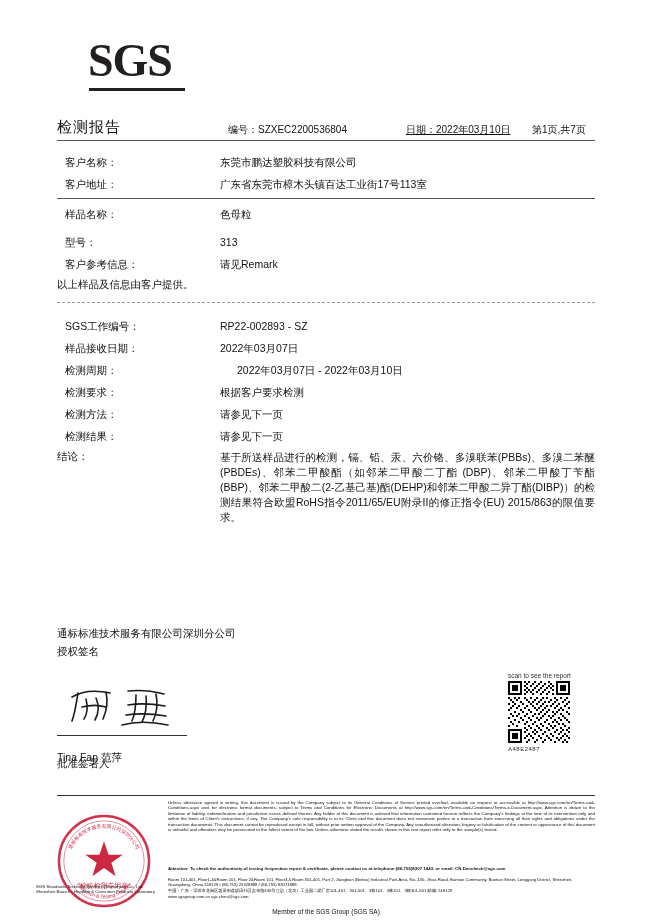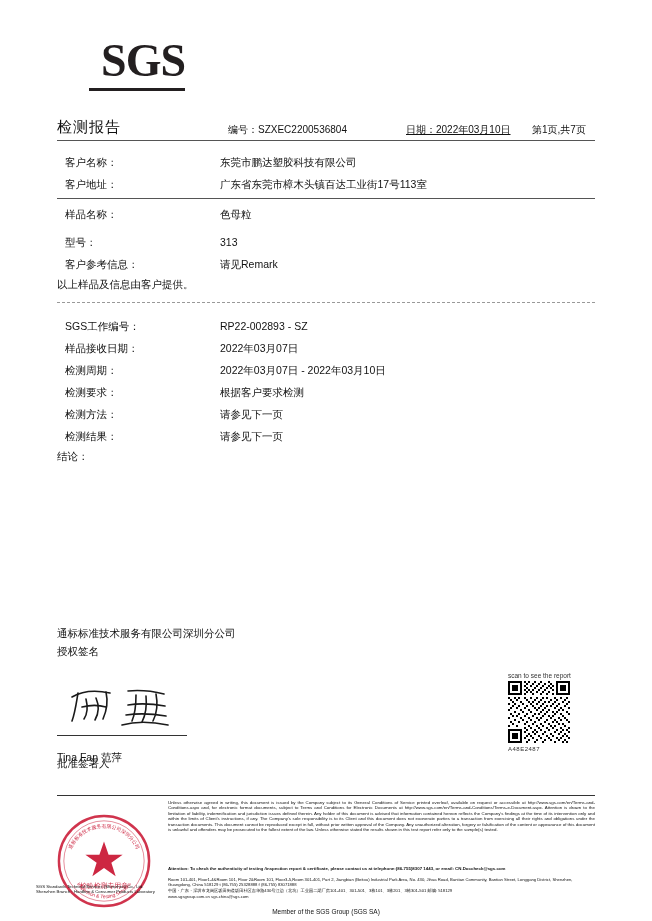--- a/index.html
+++ b/index.html
@@ -23,21 +23,20 @@
     left: 88px;
     top: 36px;
   }
   .sgs-logo {
     font-family: "Liberation Serif", serif;
     font-weight: bold;
     font-size: 46px;
     letter-spacing: -1px;
     color: #231f20;
     line-height: 50px;
-    text-align: right;
   }
   .logo-underline {
     width: 96px;
     height: 3px;
     background: #231f20;
     margin-top: 2px;
     margin-left: 1px;
   }
   .doc-title {
     position: absolute;
@@ -300,36 +299,37 @@
   <div class="row" style="top:320px; left:57px; width:538px;">
     <span class="lbl">SGS工作编号：</span>
     <span class="val" style="left:163px">RP22-002893 - SZ</span>
   </div>
   <div class="row" style="top:342px; left:57px; width:538px;">
     <span class="lbl">样品接收日期：</span>
     <span class="val" style="left:163px">2022年03月07日</span>
   </div>
   <div class="row" style="top:364px; left:57px; width:538px;">
     <span class="lbl">检测周期：</span>
-    <span class="val" style="left:163px">2022年03月07日 - 2022年03月10日</span>
+    <span class="val" style="left:180px">2022年03月07日 - 2022年03月10日</span>
   </div>
   <div class="row" style="top:386px; left:57px; width:538px;">
     <span class="lbl">检测要求：</span>
     <span class="val" style="left:163px">根据客户要求检测</span>
   </div>
   <div class="row" style="top:408px; left:57px; width:538px;">
     <span class="lbl">检测方法：</span>
     <span class="val" style="left:163px">请参见下一页</span>
   </div>
   <div class="row" style="top:430px; left:57px; width:538px;">
     <span class="lbl">检测结果：</span>
     <span class="val" style="left:163px">请参见下一页</span>
   </div>
 
   <div class="concl-label">结论：</div>
+  <div class="concl-text">基于所送样品进行的检测，镉、铅、汞、六价铬、多溴联苯(PBBs)、多溴二苯醚(PBDEs)、邻苯二甲酸酯（如邻苯二甲酸二丁酯 (DBP)、邻苯二甲酸丁苄酯(BBP)、邻苯二甲酸二(2-乙基己基)酯(DEHP)和邻苯二甲酸二异丁酯(DIBP)）的检测结果符合欧盟RoHS指令2011/65/EU附录II的修正指令(EU) 2015/863的限值要求。</div>
 
   <div class="company">通标标准技术服务有限公司深圳分公司</div>
   <div class="sign-label">授权签名</div>
 
   <svg class="signature" viewBox="0 0 110 46">
     <g fill="none" stroke="#1a1a1a" stroke-width="1.6" stroke-linecap="round">
       <path d="M6,14 C16,8 30,7 44,10"></path>
       <path d="M12,10 C10,22 9,30 6,38"></path>
       <path d="M20,16 C22,24 22,30 18,36"></path>
       <path d="M30,15 C33,22 33,30 29,37"></path>

